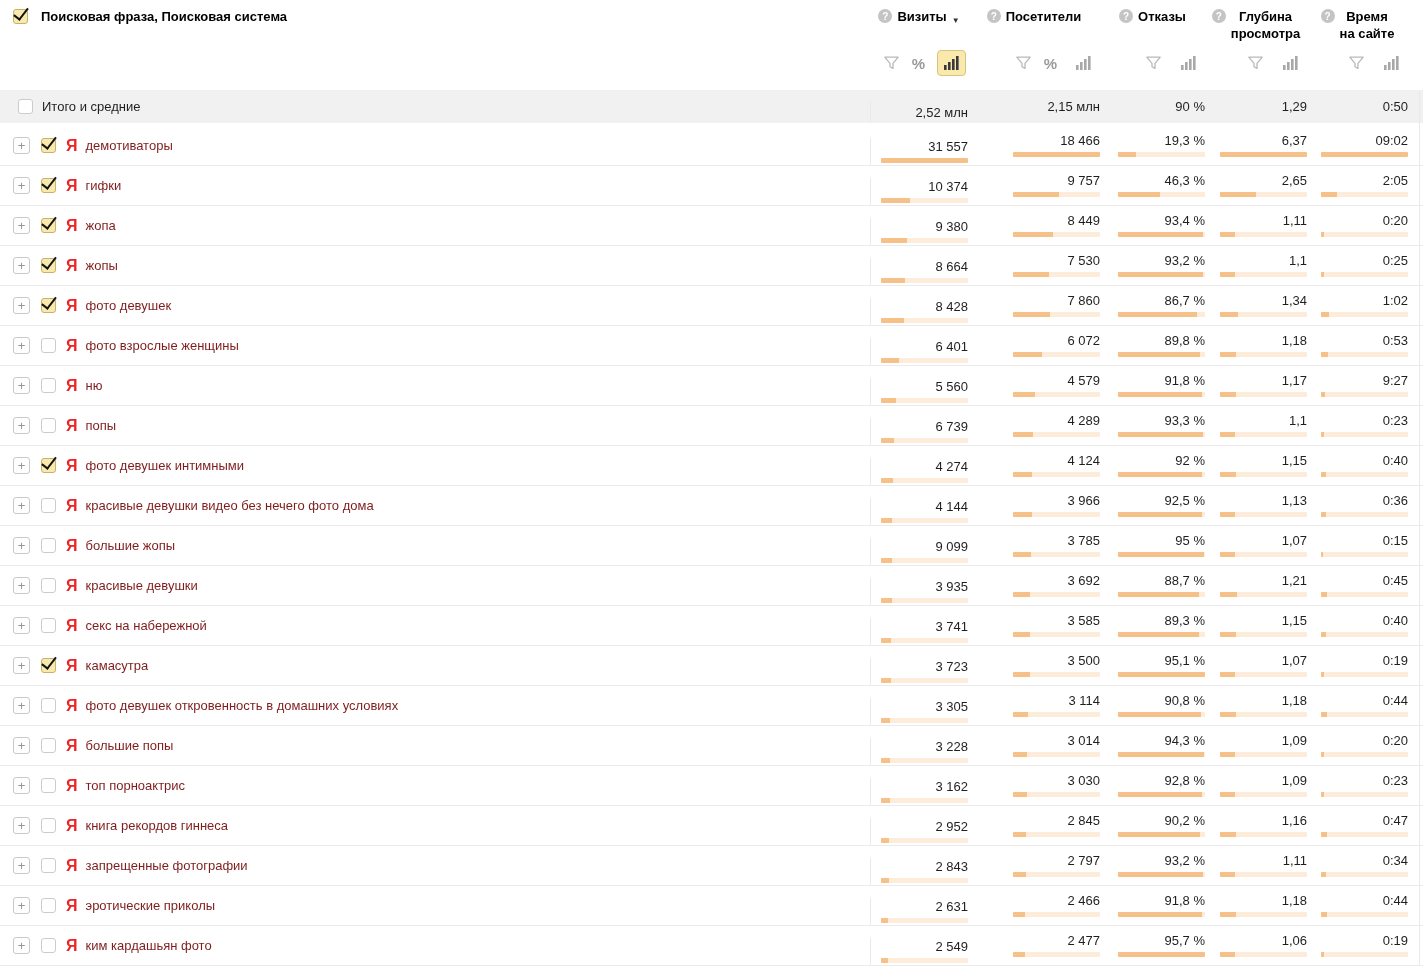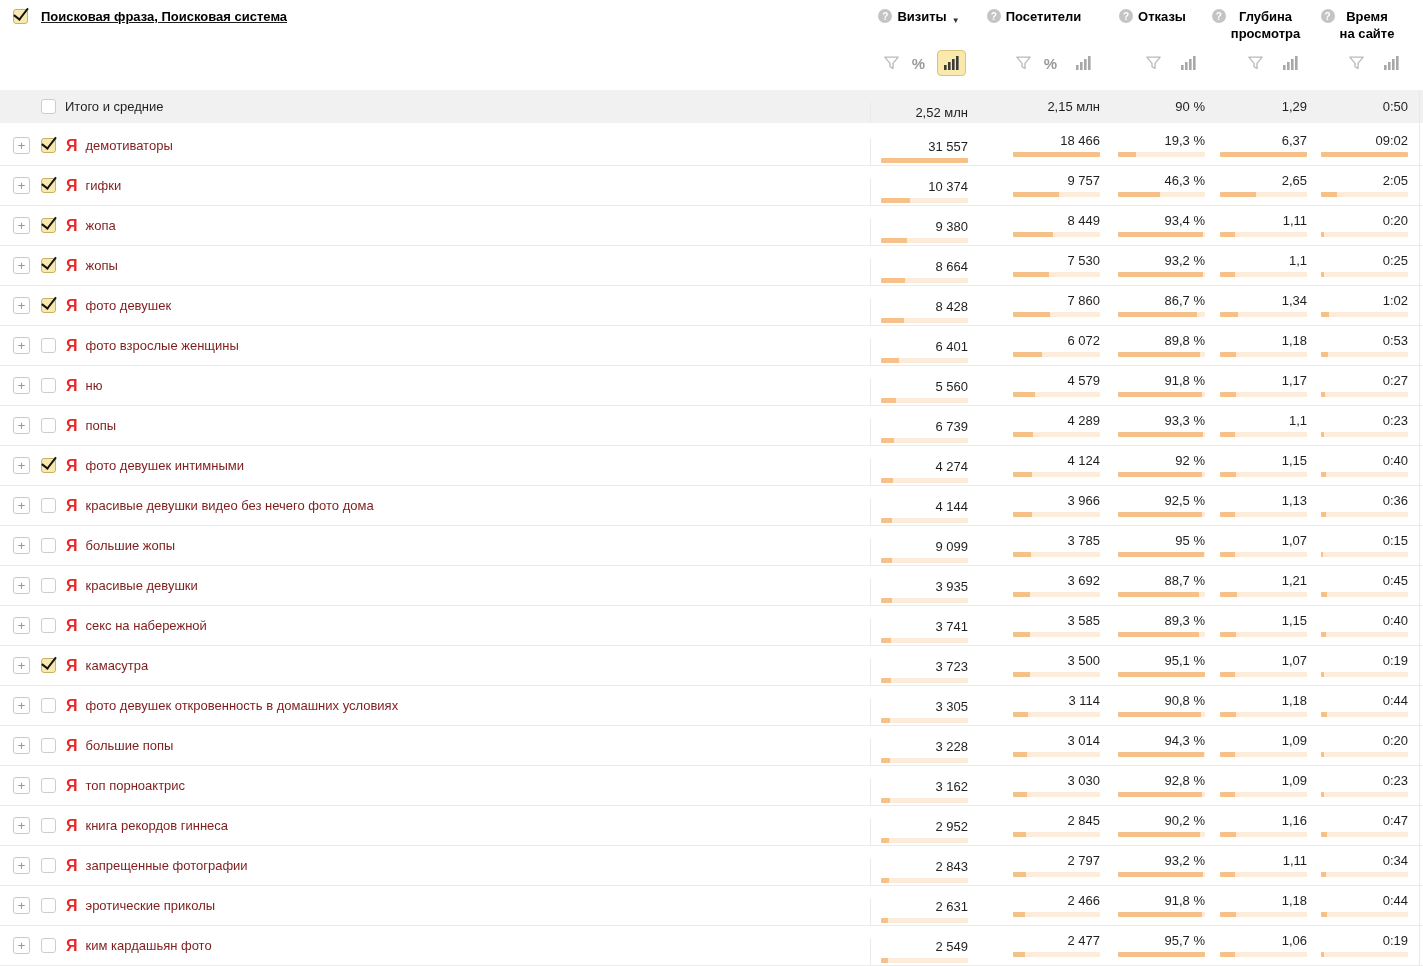--- a/index.html
+++ b/index.html
@@ -6,21 +6,21 @@
   body{
     width:1423px;height:966px;background:#fff;overflow:hidden;
     font-family:"Liberation Sans",sans-serif;font-size:13px;color:#1f1f1f;
     -webkit-font-smoothing:antialiased;
   }
   .report{position:relative;width:1423px;height:966px;}
   .right-line{position:absolute;left:1419px;top:91px;width:1px;height:875px;background:#e9e9e9;}
 
   
   .table-header{position:relative;height:90px;}
-  .title-row{position:absolute;left:13px;top:9px;display:flex;align-items:center;text-decoration:underline;}
+  .title-row{position:absolute;left:13px;top:9px;display:flex;align-items:center;}
   .title{font-weight:bold;color:#000;margin-left:13px;}
 
   .metric-head{position:absolute;left:870px;top:0;display:grid;grid-template-columns:98px 132px 105px 102px 101px;}
   .mcol{position:relative;height:90px;}
   .mcol-label{display:flex;justify-content:center;align-items:flex-start;gap:5px;margin-top:8px;font-weight:bold;color:#000;line-height:17px;text-align:center;cursor:pointer;}
   .sort-arrow{font-size:8px;color:#333;margin-top:4px;}
   .mcol-tools{position:absolute;top:49px;right:2px;display:flex;align-items:center;gap:12px;height:28px;}
   .tool{display:inline-flex;align-items:center;justify-content:center;cursor:pointer;}
   .pct{color:#9a9a9a;font-size:15px;font-weight:bold;}
   .tool-btn{display:inline-flex;align-items:center;justify-content:center;padding:5px 6px;border:1px solid transparent;border-radius:4px;cursor:pointer;}
@@ -33,21 +33,21 @@
   .cb{flex:none;width:15px;height:15px;border:1px solid #ccc;border-radius:3px;background:#fff;position:relative;cursor:pointer;box-sizing:border-box;}
   .cb.checked{background:#f8e9ae;border-color:#c9b267;}
   .cb.checked::after{content:"";position:absolute;left:3px;top:-5px;width:6px;height:13px;
         border-right:2px solid #111;border-bottom:2px solid #111;transform:rotate(38deg);}
   .plus-btn{flex:none;width:17px;height:17px;box-sizing:border-box;border:1px solid #c9c9c9;border-radius:3px;background:#fff;
         color:#969696;font-size:13px;line-height:1;display:inline-flex;align-items:center;justify-content:center;cursor:pointer;padding:0;}
 
   
   .grid{display:grid;grid-template-columns:870px 98px 132px 105px 102px 101px;}
   .totals-row{height:33px;background:#f1f1f1;}
-  .totals-row .phrase-cell{padding-left:41px;}
+  .totals-row .phrase-cell{padding-left:18px;}
   .rows{margin-top:3px;}
   .row{height:40px;border-bottom:1px solid #ebebeb;box-sizing:border-box;}
   .phrase-cell{display:flex;align-items:center;padding-left:13px;box-sizing:border-box;overflow:hidden;}
   .totals-label{color:#1f1f1f;margin-left:9px;}
   .ya{flex:none;color:#ec2424;font-weight:bold;font-size:16px;margin:0 8px 0 10px;}
   .plus-btn{margin-right:11px;}
   .phrase{color:#7f1d1d;text-decoration:none;white-space:nowrap;cursor:pointer;}
 
   .mcell{display:flex;flex-direction:column;align-items:flex-end;justify-content:center;box-sizing:border-box;}
   .mcell.vline{border-left:1px solid #eaeaea;margin-top:12px;}
@@ -454,21 +454,21 @@
             <span class="bar-fill" style="width:83.5px"></span>
           </span>
         </div>
         <div class="mcell">
           <span class="num">1,17</span>
           <span class="bar">
             <span class="bar-fill" style="width:16.0px"></span>
           </span>
         </div>
         <div class="mcell">
-          <span class="num">0:27</span>
+          <span class="num">9:27</span>
           <span class="bar">
             <span class="bar-fill" style="width:3.5px"></span>
           </span>
         </div>
       </div>
       <div class="grid row">
         <div class="phrase-cell">
           <button class="plus-btn">+</button>
           <span class="cb"></span>
           <span class="ya">Я</span>

